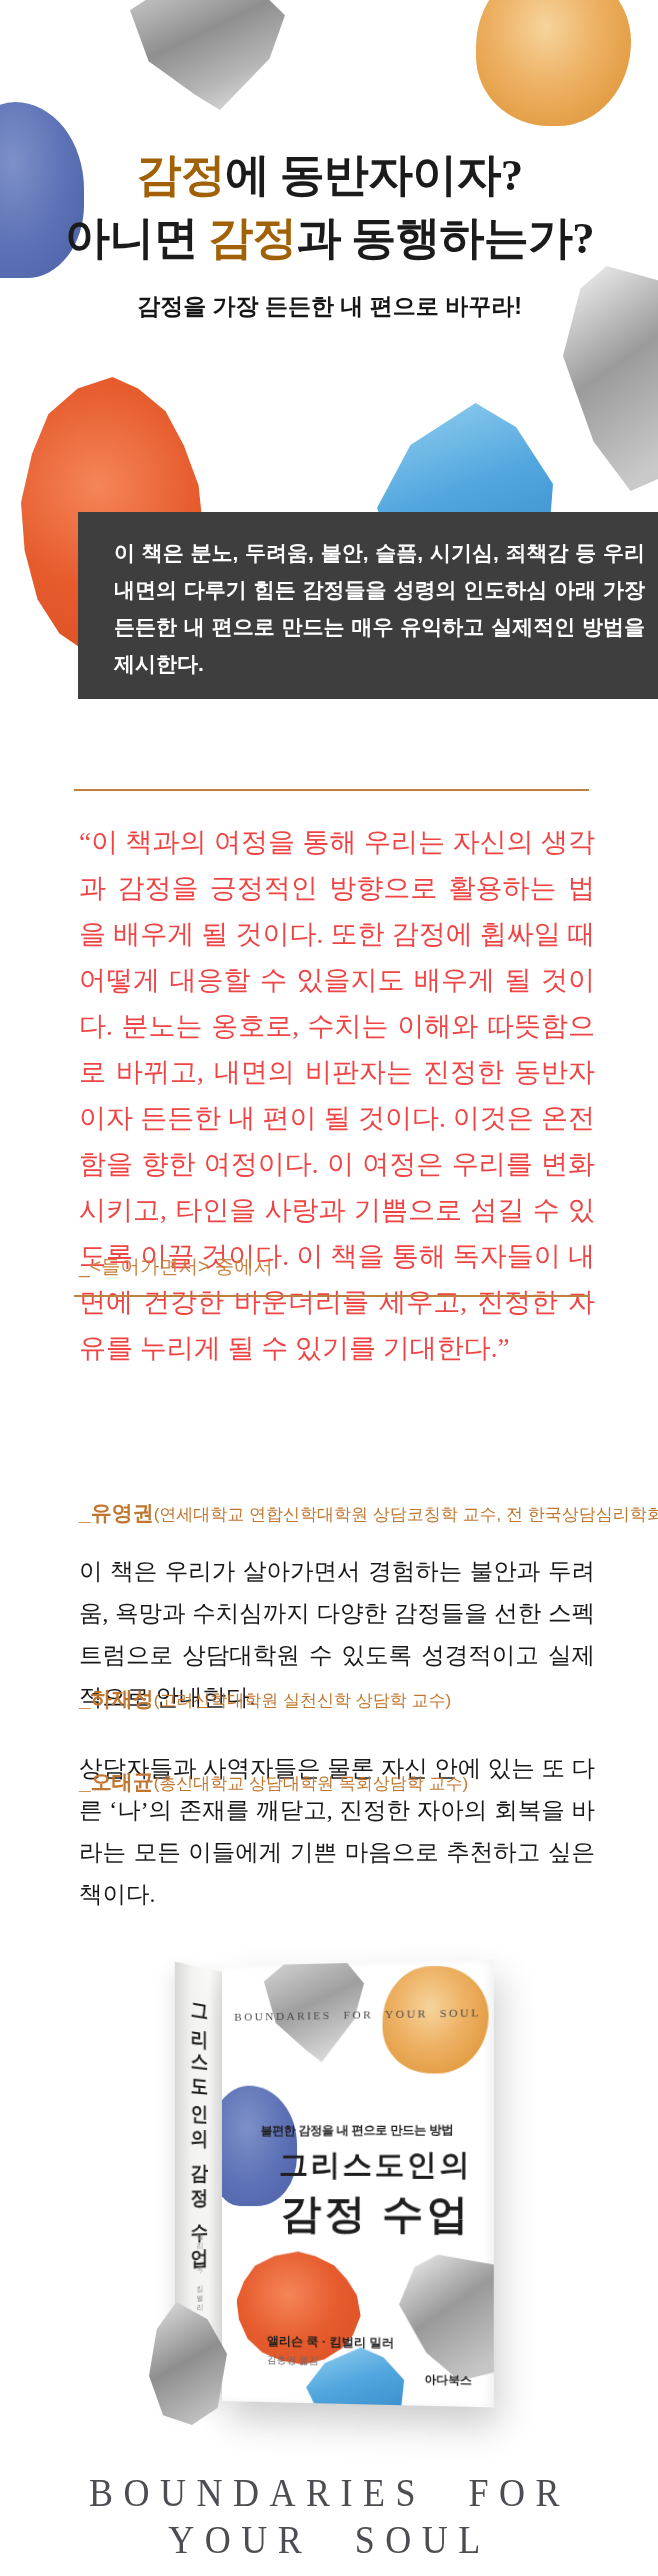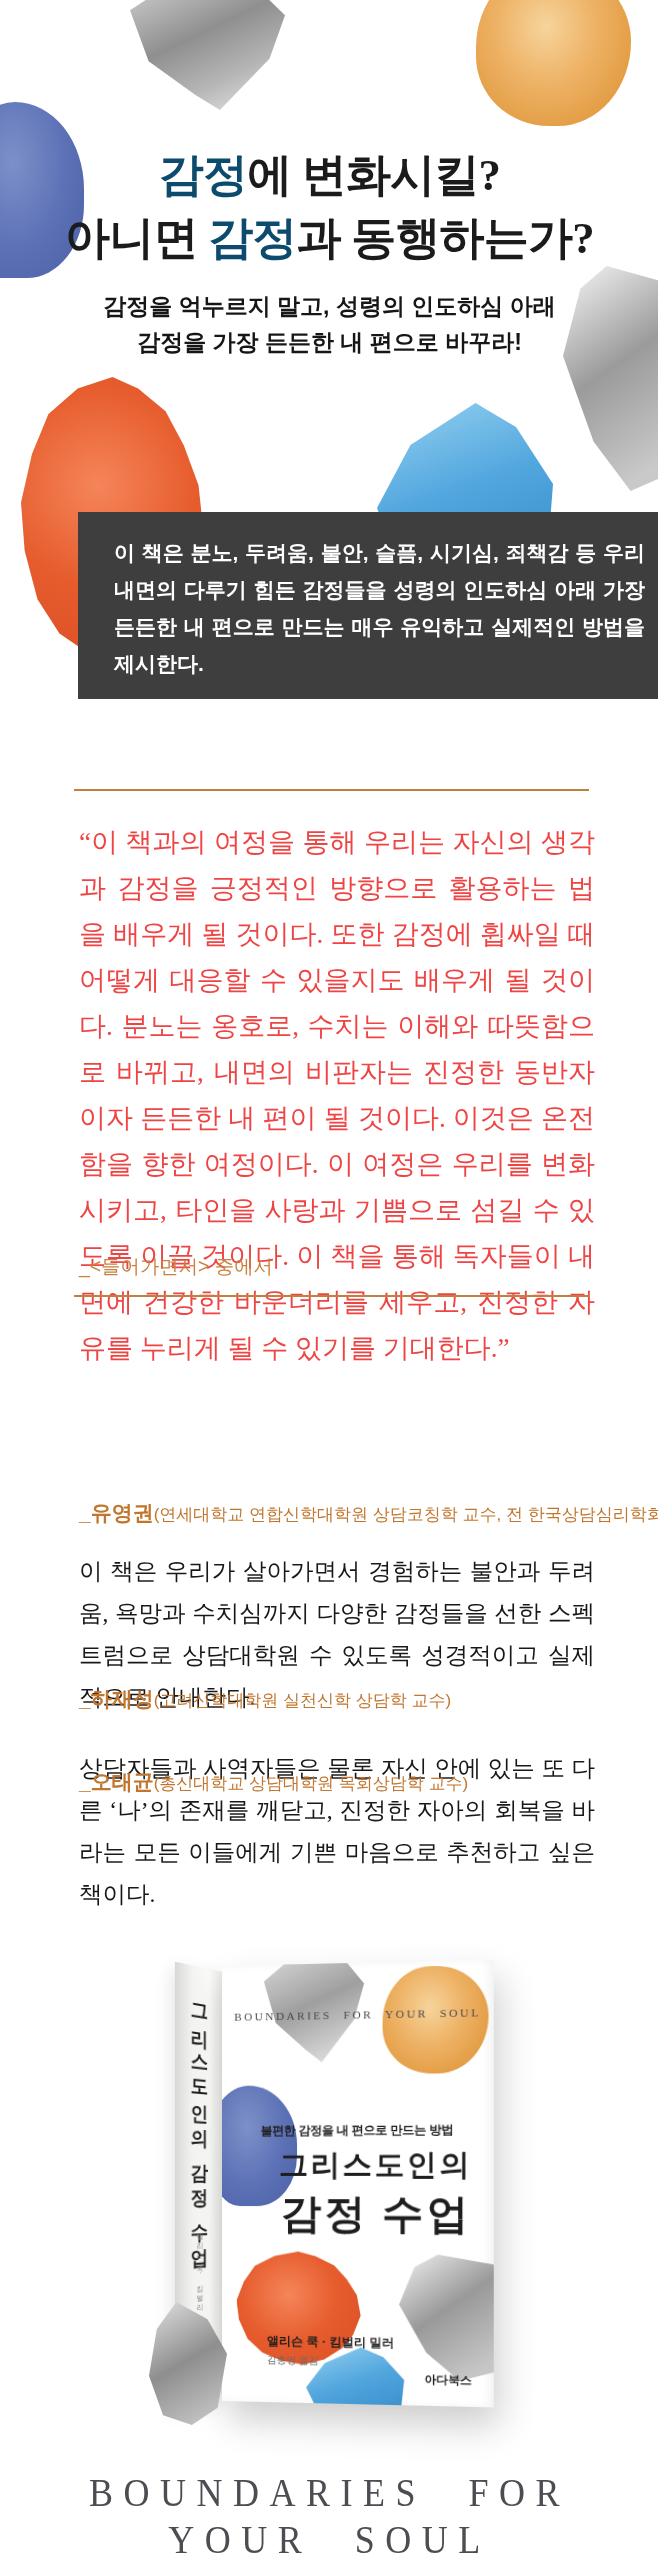--- a/index.html
+++ b/index.html
@@ -45,21 +45,21 @@
     clip-path:polygon(40% 0,100% 8%,100% 92%,62% 100%,28% 78%,0 40%,16% 10%);
   }
   
   .hero-title{
     position:absolute; left:0; top:144px; width:100%;
     text-align:center;
     font-family:"Liberation Serif", serif;
     font-size:45px; font-weight:700; line-height:63px;
     color:#1b1b1b; letter-spacing:-0.8px;
   }
-  .accent{color:#0c4a6e;}
+  .accent{color:#a16207;}
   .hero-subtitle{
     position:absolute; left:0; top:288px; width:100%;
     text-align:center;
     font-family:"Liberation Sans", sans-serif;
     font-weight:700; font-size:23px; line-height:36px;
     color:#161616;
   }
   
   .intro-box{
     position:absolute; left:78px; top:512px; width:603px; height:187px;
@@ -224,26 +224,25 @@
 </head>
 <body>
 
 <div class="canvas">
 
   <div class="rock rock-gray-top"></div>
   <div class="rock rock-tan-top"></div>
   <div class="rock rock-blue-left"></div>
 
   <div class="hero-title">
-    <div><span class="accent">감정</span><span>에 변화시킬?</span></div>
+    <div><span class="accent">감정</span><span>에 동반자이자?</span></div>
     <div><span>아니면 </span><span class="accent">감정</span><span>과 동행하는가?</span></div>
   </div>
 
   <div class="hero-subtitle">
-    <div>감정을 억누르지 말고, 성령의 인도하심 아래</div>
     <div>감정을 가장 든든한 내 편으로 바꾸라!</div>
   </div>
 
   <div class="rock rock-orange-mid"></div>
   <div class="rock rock-skyblue-mid"></div>
   <div class="rock rock-gray-right"></div>
 
   <div class="intro-box">
     <span>이 책은 분노, 두려움, 불안, 슬픔, 시기심, 죄책감 등 우리 내면의 다루기 힘든 감정들을 성령의 인도하심 아래 가장 든든한 내 편으로 만드는 매우 유익하고 실제적인 방법을 제시한다.</span>
   </div>

